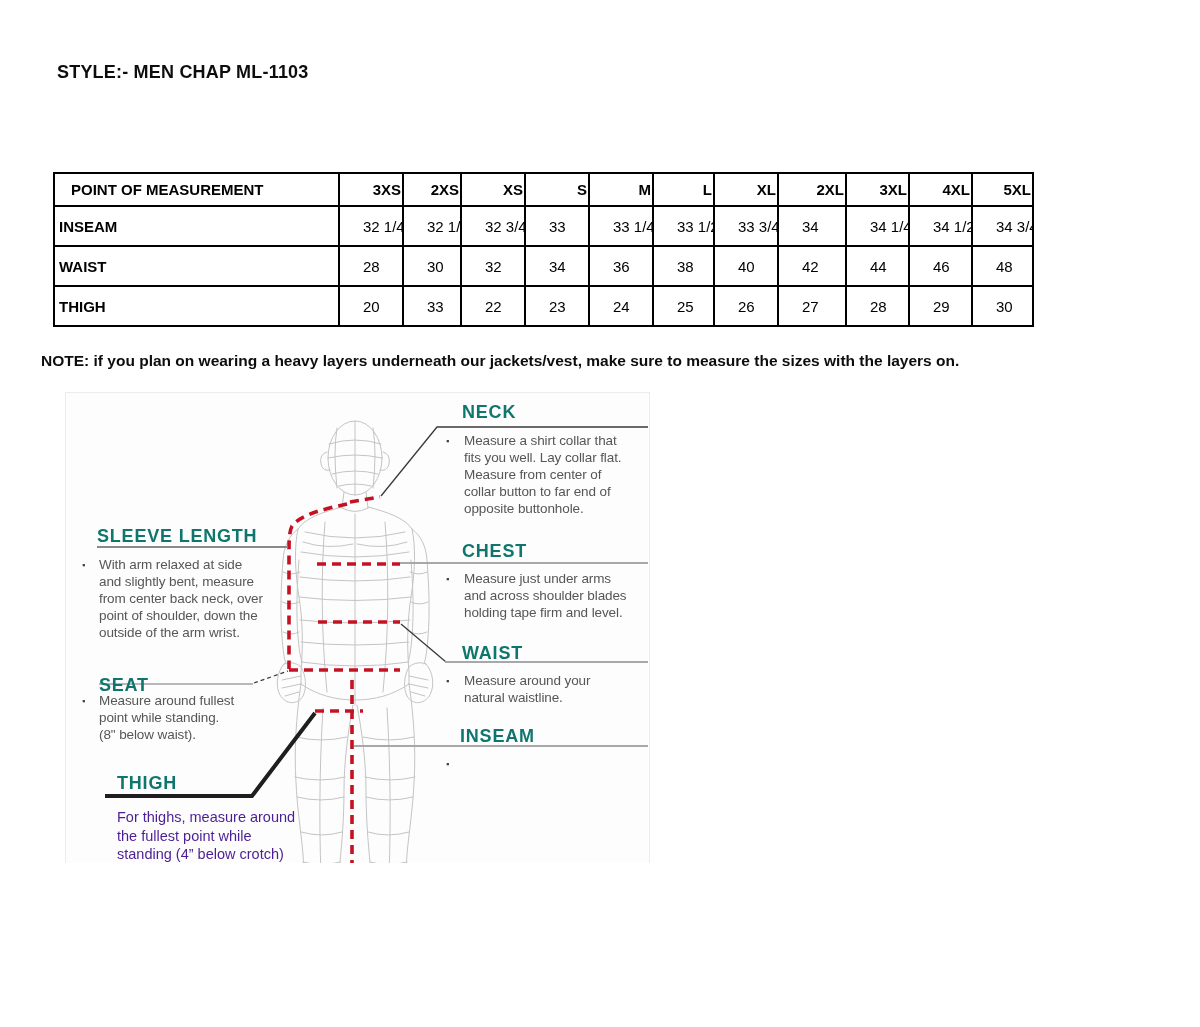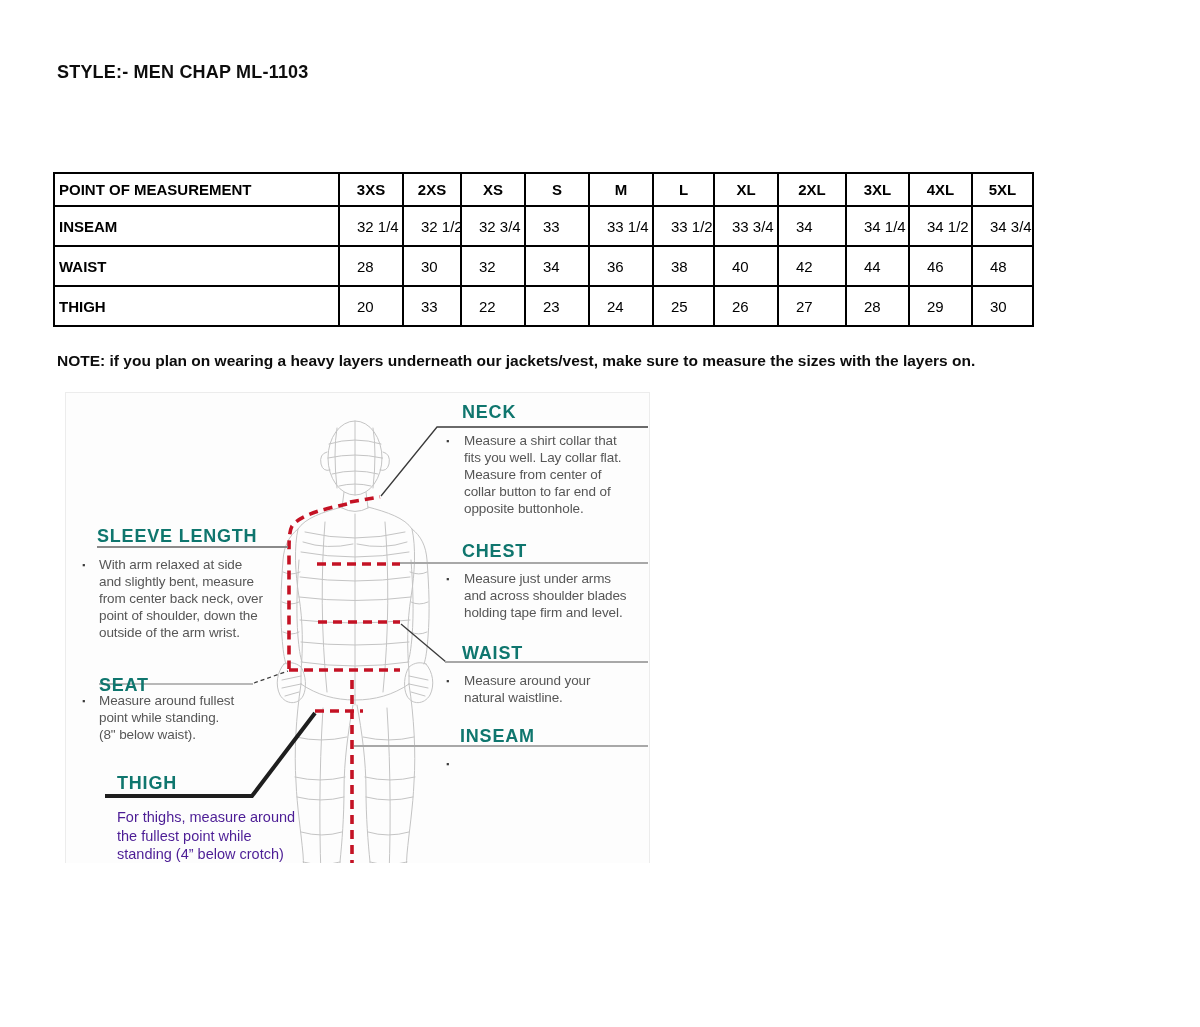--- a/index.html
+++ b/index.html
@@ -1,29 +1,29 @@
 <!DOCTYPE html>
 <html><head>
 <meta charset="utf-8">
 <style>
   html,body{margin:0;padding:0;background:#fff;}
   .page{position:relative;width:1200px;height:863px;background:#ffffff;overflow:hidden;
         font-family:"Liberation Sans", sans-serif;color:#000;}
   .title{position:absolute;left:57px;top:62px;font-size:18px;font-weight:bold;letter-spacing:0.2px;color:#0d0d0d;}
-  .note{position:absolute;left:57px;top:352px;font-size:15.5px;font-weight:bold;color:#0d0d0d;}
+  .note{position:absolute;left:41px;top:352px;font-size:15.5px;font-weight:bold;color:#0d0d0d;}
   
   .size-table{position:absolute;left:53px;top:172px;border-collapse:collapse;table-layout:fixed;width:979px;}
   .size-table th,.size-table td{border:2px solid #000;font-size:15px;vertical-align:middle;
         white-space:nowrap;overflow:hidden;}
   .size-table thead tr{height:33px;}
   .size-table tbody tr{height:40px;}
-  .size-table thead th{font-weight:bold;text-align:center;}
-  .size-table thead th.pom{text-align:left;padding-left:4px;}
+  .size-table thead th{font-weight:bold;text-align:right;}
+  .size-table thead th.pom{text-align:left;padding-left:16px;}
   .size-table tbody th.rowlabel{font-weight:bold;text-align:left;padding-left:4px;}
-  .size-table tbody td{font-weight:normal;text-align:left;padding-left:17px;}
+  .size-table tbody td{font-weight:normal;text-align:left;padding-left:23px;}
   
   .diagram{position:absolute;left:65px;top:392px;width:585px;height:553px;}
   .diagram svg{position:absolute;left:0;top:0;}
   .dg-head{position:absolute;font-size:18px;line-height:19px;color:#0f766e;letter-spacing:0.8px;
         font-weight:bold;white-space:nowrap;}
   .dg-text{position:absolute;font-size:13.5px;line-height:17px;color:#565656;white-space:pre-line;
         letter-spacing:-0.1px;}
   .dg-text.thigh{font-size:14.5px;line-height:18.5px;color:#4c1d95;letter-spacing:0;}
   .dg-bullet{position:absolute;font-size:9px;color:#3a3a3a;line-height:10px;}
 </style>

